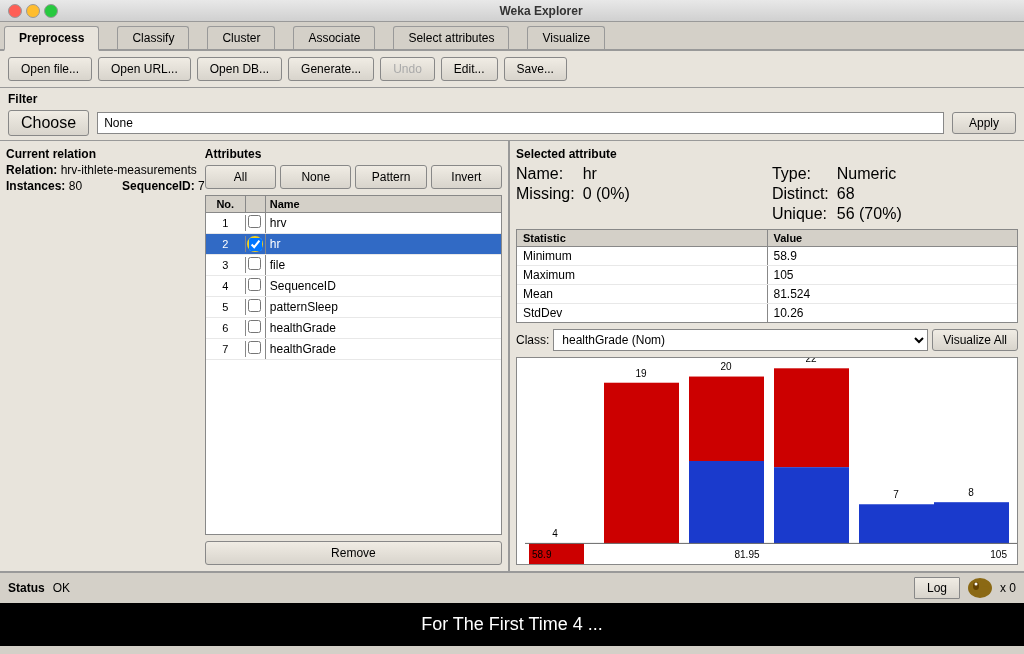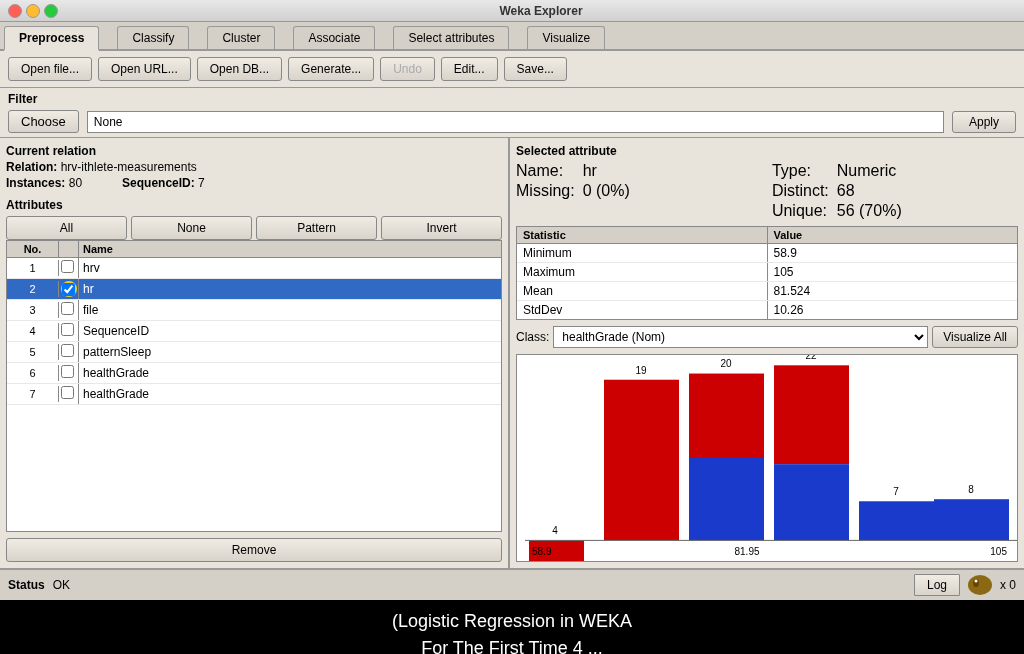--- a/index.html
+++ b/index.html
@@ -70,21 +70,21 @@
       border-bottom: 1px solid #999;
     }
     .filter-label { font-weight: bold; margin-bottom: 4px; }
     .filter-row { display: flex; align-items: center; gap: 8px; }
     .filter-choose-btn {
       padding: 3px 12px;
       background: linear-gradient(to bottom, #f0ece4, #d8d4cc);
       border: 1px solid #888;
       border-radius: 3px;
       cursor: pointer;
-      font-size: 13px;
+      font-size: 16px;
     }
     .filter-value {
       flex: 1;
       padding: 3px 6px;
       background: white;
       border: 1px solid #888;
       font-size: 12px;
     }
     .apply-btn {
       padding: 3px 16px;
@@ -100,33 +100,33 @@
       display: flex;
       height: 430px;
       background: #e8e4dc;
     }
 
     
     .left-panel {
       width: 510px;
       border-right: 2px solid #999;
       display: flex;
-      flex-direction: column;
+      flex-direction: row;
       padding: 6px;
     }
 
     .current-relation {
       margin-bottom: 6px;
     }
     .current-relation-title { font-weight: bold; margin-bottom: 2px; }
 
     .attributes-section { flex: 1; display: flex; flex-direction: column; }
     .attributes-title { font-weight: bold; margin-bottom: 4px; }
     
-    .attr-buttons { display: flex; gap: 4px; }
+    .attr-buttons { display: flex; gap: 4px; margin-bottom: 6px; }
     .attr-btn {
       flex: 1;
       padding: 4px 8px;
       background: linear-gradient(to bottom, #f0ece4, #d8d4cc);
       border: 1px solid #888;
       border-radius: 3px;
       cursor: pointer;
       font-size: 12px;
       text-align: center;
     }
@@ -137,21 +137,21 @@
       background: white;
       overflow-y: auto;
     }
     .attr-table-header {
       display: flex;
       background: #d4d0c8;
       border-bottom: 1px solid #888;
       font-weight: bold;
       font-size: 11px;
     }
-    .attr-col-no { width: 52px; padding: 2px 4px; border-right: 1px solid #888; text-align: center; }
+    .attr-col-no { width: 40px; padding: 2px 4px; border-right: 1px solid #888; text-align: center; }
     .attr-col-cb { width: 20px; padding: 2px 2px; border-right: 1px solid #888; }
     .attr-col-name { flex: 1; padding: 2px 4px; }
 
     .attr-row {
       display: flex;
       align-items: center;
       border-bottom: 1px solid #e8e8e8;
       font-size: 12px;
     }
     .attr-row.selected { background: #316ac5; color: white; }
@@ -541,15 +541,14 @@
       <ellipse cx="14" cy="14" rx="12" ry="10" fill="#8B6914"></ellipse>
       <ellipse cx="10" cy="12" rx="3" ry="4" fill="#654300"></ellipse>
       <circle cx="10" cy="10" r="1.5" fill="white"></circle>
       <path d="M14 14 Q20 10 24 14 Q20 18 14 18Z" fill="#8B6914"></path>
     </svg>
     <span class="x-count">x 0</span>
   </div>
 </div>
 
 <div class="bottom-bar">
-  <div>(Logistic Regression in WEKA</div>
   <div>For The First Time 4 ...</div>
 </div>
 
 </body></html>

